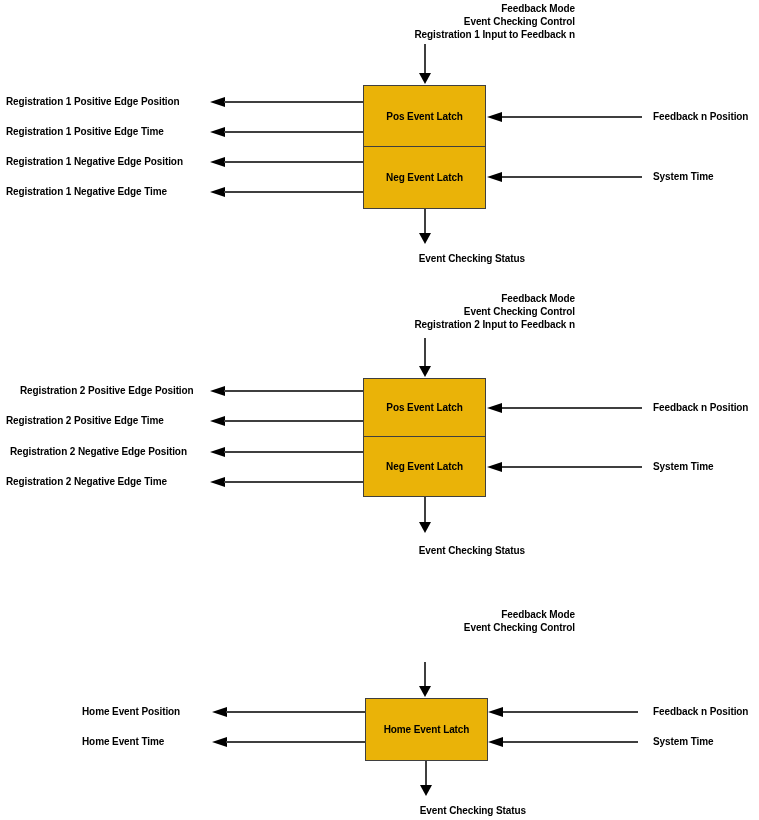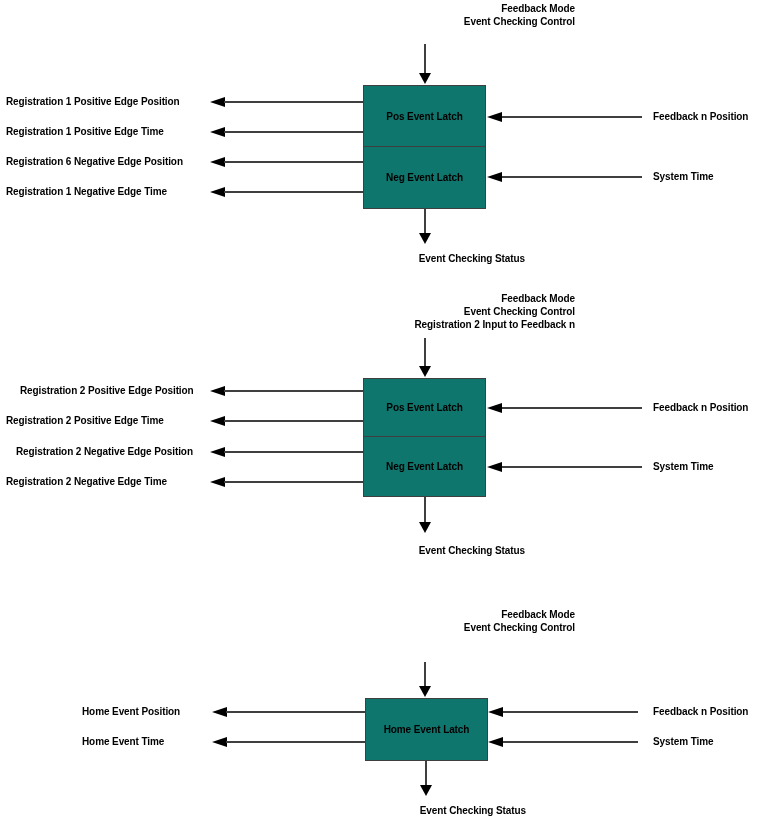--- a/index.html
+++ b/index.html
@@ -15,21 +15,21 @@
     font-size:10px;
     font-weight:bold;
     line-height:13px;
     color:#000000;
     white-space:nowrap;
     letter-spacing:-0.1px;
   }
   .ctr{text-align:right;}
   .hl{position:absolute;height:1.5px;background:#3f3f3f;}
   .vl{position:absolute;width:1.5px;background:#3f3f3f;}
-  .box{position:absolute;border:1.5px solid #3f3f3f;background:#0f766e;box-sizing:border-box;display:flex;flex-direction:column;}
+  .box{position:absolute;border:1.5px solid #3f3f3f;background:#eab308;box-sizing:border-box;display:flex;flex-direction:column;}
   .cell{
     display:flex;align-items:center;justify-content:center;
     font-size:10px;font-weight:bold;color:#000000;letter-spacing:-0.1px;
     flex:0 0 auto;box-sizing:border-box;
   }
   .cell.grow{flex:1 1 auto;}
   .divider{border-bottom:1.5px solid #3f3f3f;}
   .ah-left{
     position:absolute;width:0;height:0;
     border-top:5px solid transparent;
@@ -45,39 +45,40 @@
 </style>
 </head>
 <body>
 
 <div id="canvas">
 
   <div>
     <div class="lbl ctr" style="left:275px;top:2px;width:300px">
       <div>Feedback Mode</div>
       <div>Event Checking Control</div>
+      <div>Registration 1 Input to Feedback n</div>
     </div>
 
     <div class="vl" style="left:424px;top:44px;height:29px"></div>
     <div class="ah-down" style="left:419px;top:73px"></div>
 
     <div class="box" style="left:363px;top:85px;width:123px;height:124px">
       <div class="cell divider" style="height:61px">Pos Event Latch</div>
       <div class="cell grow">Neg Event Latch</div>
     </div>
 
     <div class="lbl" style="left:6px;top:95px">Registration 1 Positive Edge Position</div>
     <div class="ah-left" style="left:210px;top:97px"></div>
     <div class="hl" style="left:224px;top:101px;width:139px"></div>
 
     <div class="lbl" style="left:6px;top:125px">Registration 1 Positive Edge Time</div>
     <div class="ah-left" style="left:210px;top:127px"></div>
     <div class="hl" style="left:224px;top:131px;width:139px"></div>
 
-    <div class="lbl" style="left:6px;top:155px">Registration 6 Negative Edge Position</div>
+    <div class="lbl" style="left:6px;top:155px">Registration 1 Negative Edge Position</div>
     <div class="ah-left" style="left:210px;top:157px"></div>
     <div class="hl" style="left:224px;top:161px;width:139px"></div>
 
     <div class="lbl" style="left:6px;top:185px">Registration 1 Negative Edge Time</div>
     <div class="ah-left" style="left:210px;top:187px"></div>
     <div class="hl" style="left:224px;top:191px;width:139px"></div>
 
     <div class="ah-left" style="left:487px;top:112px"></div>
     <div class="hl" style="left:502px;top:116px;width:140px"></div>
     <div class="lbl" style="left:653px;top:110px">Feedback n Position</div>
@@ -107,21 +108,21 @@
     </div>
 
     <div class="lbl" style="left:20px;top:384px">Registration 2 Positive Edge Position</div>
     <div class="ah-left" style="left:210px;top:386px"></div>
     <div class="hl" style="left:224px;top:390px;width:139px"></div>
 
     <div class="lbl" style="left:6px;top:414px">Registration 2 Positive Edge Time</div>
     <div class="ah-left" style="left:210px;top:416px"></div>
     <div class="hl" style="left:224px;top:420px;width:139px"></div>
 
-    <div class="lbl" style="left:16px;top:445px">Registration 2 Negative Edge Position</div>
+    <div class="lbl" style="left:10px;top:445px">Registration 2 Negative Edge Position</div>
     <div class="ah-left" style="left:210px;top:447px"></div>
     <div class="hl" style="left:224px;top:451px;width:139px"></div>
 
     <div class="lbl" style="left:6px;top:475px">Registration 2 Negative Edge Time</div>
     <div class="ah-left" style="left:210px;top:477px"></div>
     <div class="hl" style="left:224px;top:481px;width:139px"></div>
 
     <div class="ah-left" style="left:487px;top:403px"></div>
     <div class="hl" style="left:502px;top:407px;width:140px"></div>
     <div class="lbl" style="left:653px;top:401px">Feedback n Position</div>

